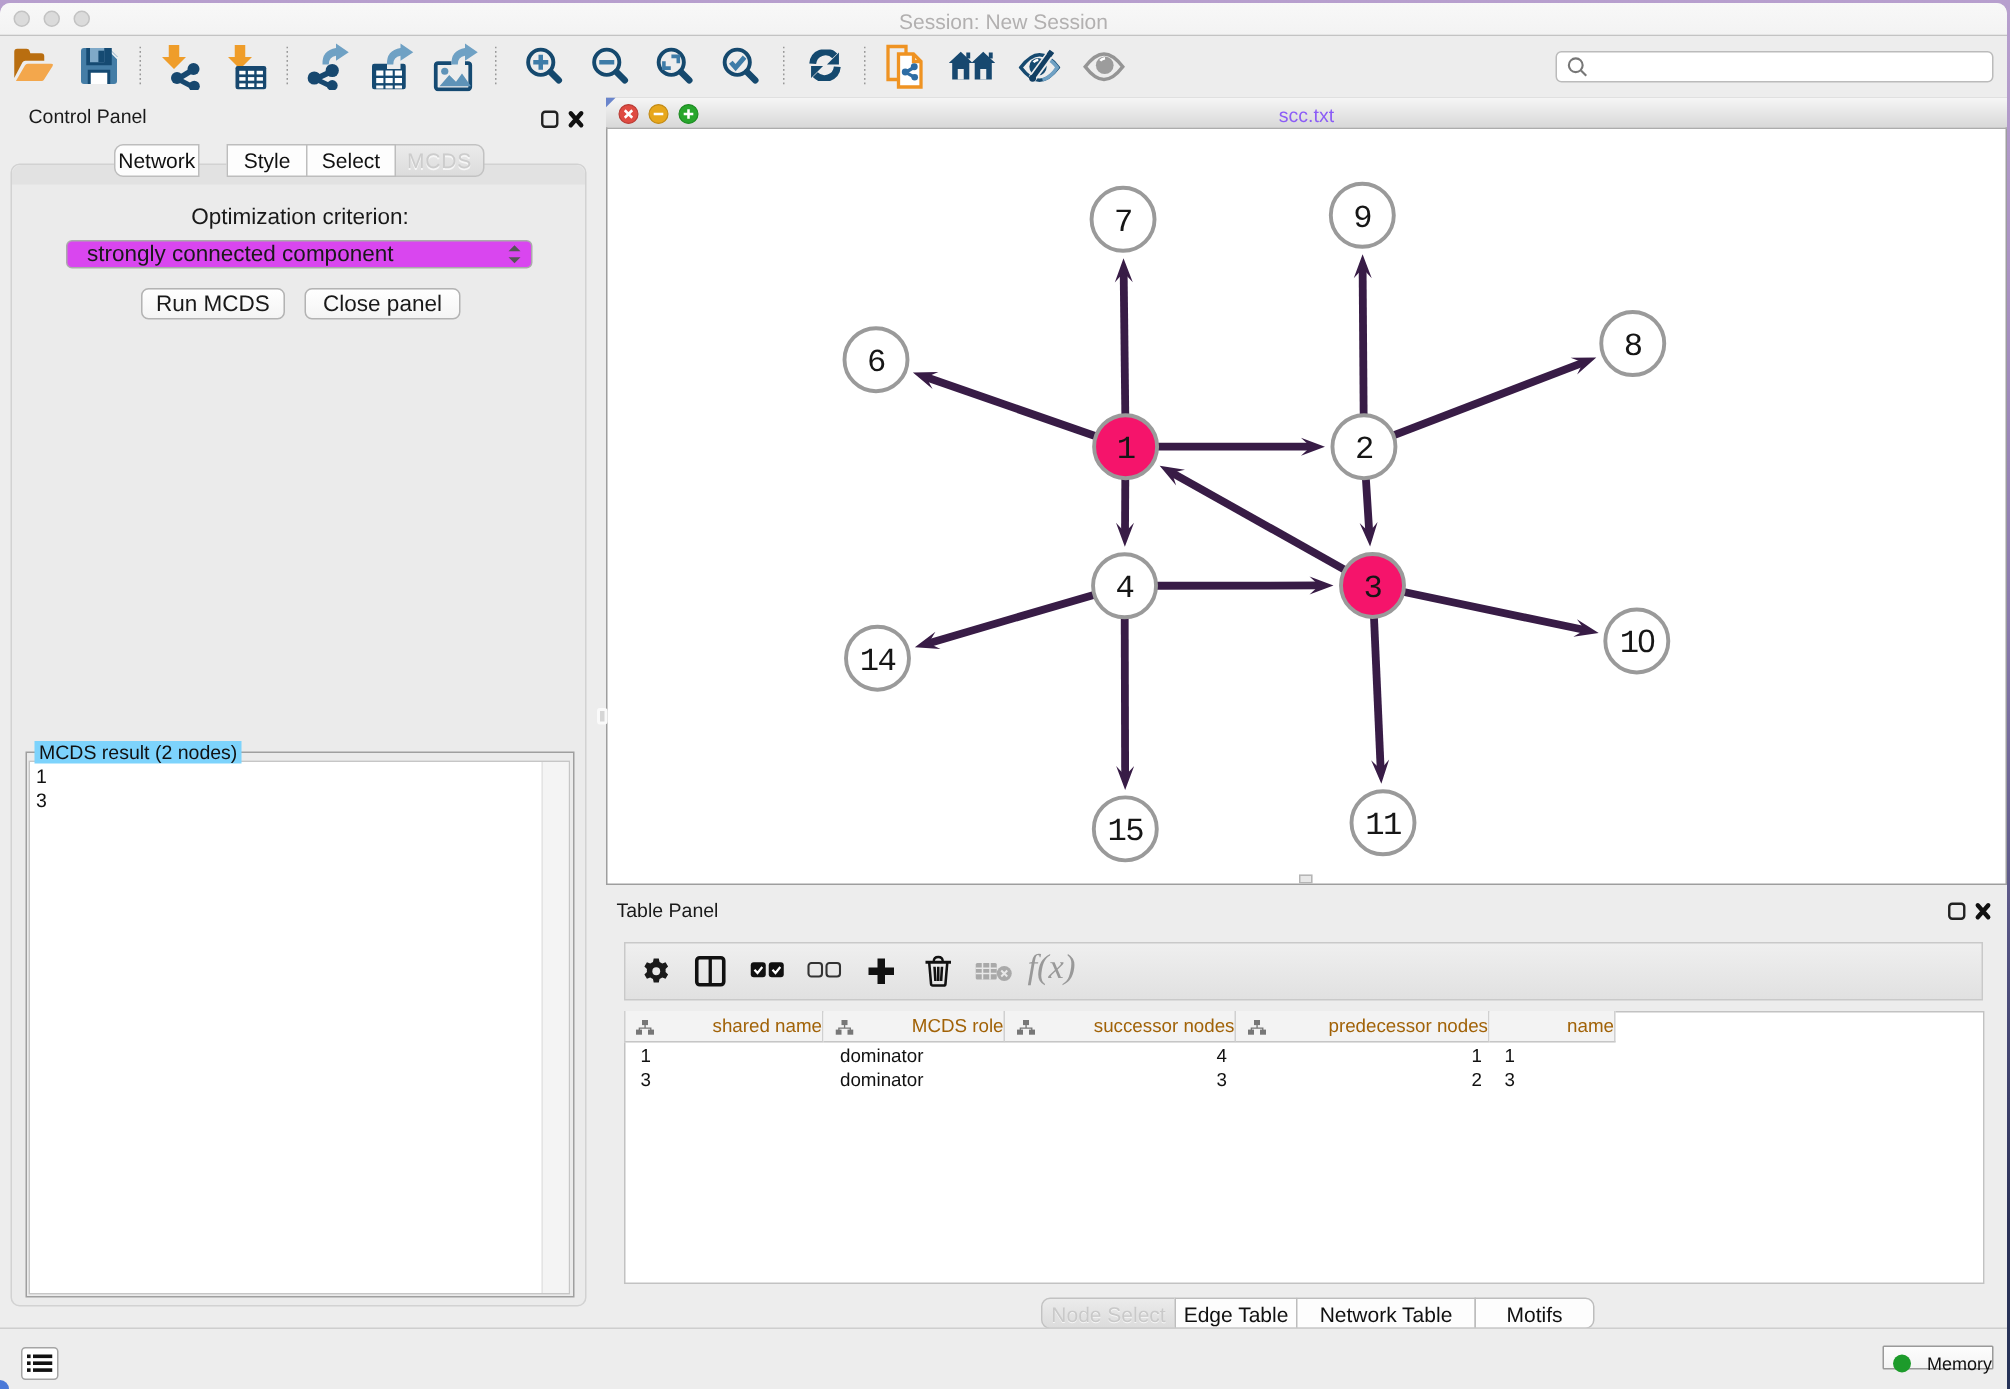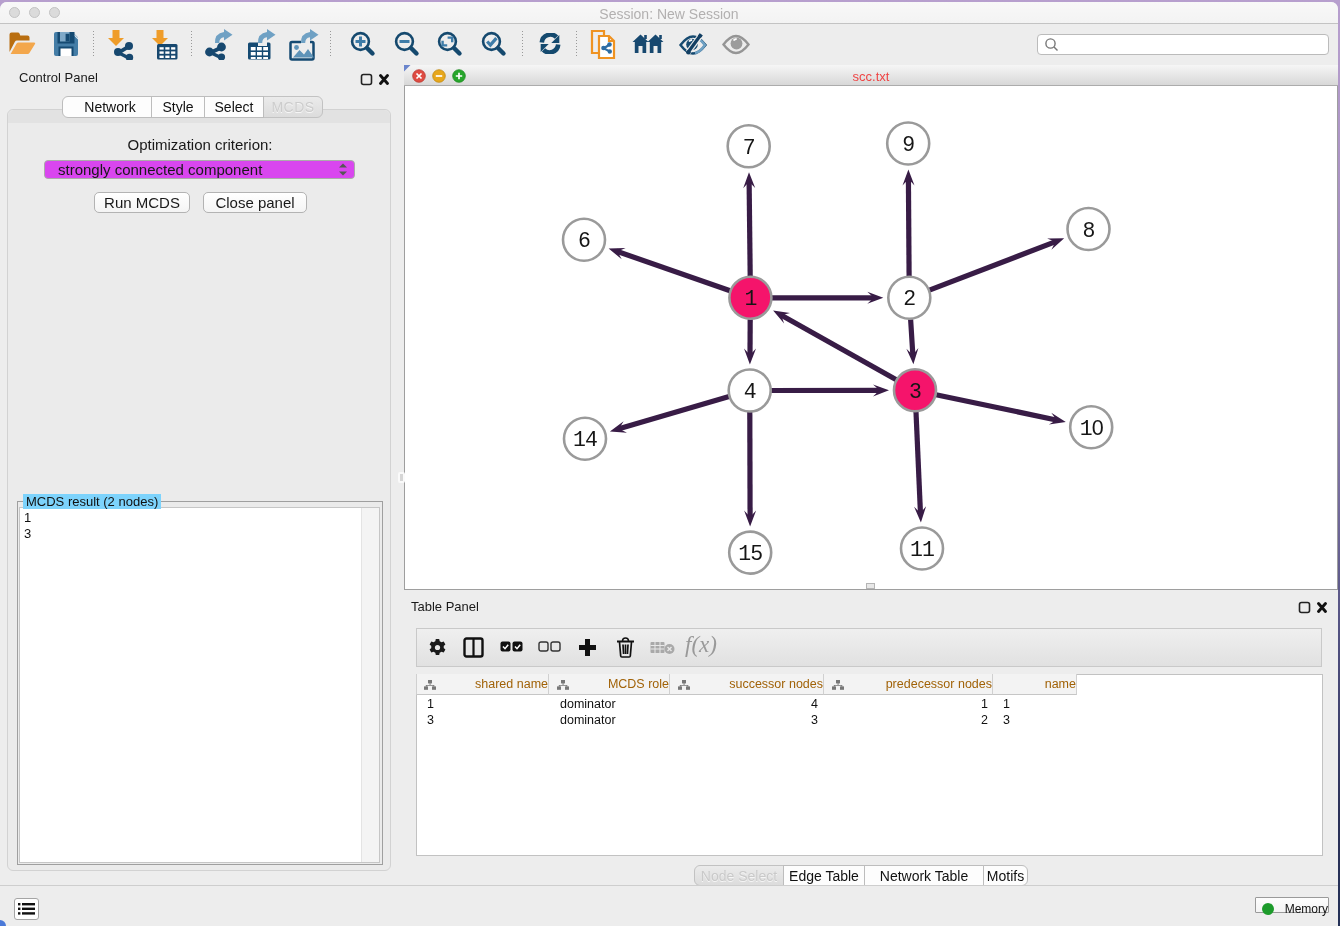--- a/index.html
+++ b/index.html
@@ -16,21 +16,21 @@
 .tabsel{background:linear-gradient(#ebebeb,#dcdcdc);color:#ccc;text-shadow:0 1px 0 #f6f6f6;border-color:#c2c2c2}
 #opt-label{position:absolute;left:0px;top:136px;width:400px;text-align:center;font-size:15px;color:#191919}
 #dropdown{position:absolute;left:44px;top:160px;width:311px;height:19px;background:#d946ef;border:1px solid #ababab;border-radius:4px;font-size:15px;color:#191919;line-height:17px;padding-left:13px}
 .btn{position:absolute;top:192px;height:21px;background:linear-gradient(#fff,#f4f4f4);border:1px solid #b3b3b3;border-radius:5px;font-size:15px;color:#191919;text-align:center;line-height:19px}
 #mcds-box{position:absolute;left:17px;top:501px;width:366px;height:364px;border:1px solid #9f9f9f}
 #mcds-label{position:absolute;left:23px;top:494px;background:#7dd3fc;font-size:13px;color:#111;padding:0 3px}
 #mcds-white{position:absolute;left:19px;top:507px;width:361px;height:356px;background:#fff;border:1px solid #c6c6c6;font-size:13px;color:#111;line-height:16px;padding:2px 0 0 4px}
 #mcds-scroll{position:absolute;left:361px;top:508px;width:18px;height:354px;background:#f4f4f4;border-left:1px solid #e4e4e4}
 #net{position:absolute;left:404px;top:65px;width:934px;height:525px;border:1px solid #9e9e9e;background:#fff}
 #net-tb{position:absolute;left:404px;top:65px;width:934px;height:21px;background:linear-gradient(#f6f6f6,#d8d8d8);border-bottom:1px solid #acacac}
-#net-title{position:absolute;left:404px;top:69px;width:934px;text-align:center;font-size:13px;color:#ef4444}
+#net-title{position:absolute;left:404px;top:69px;width:934px;text-align:center;font-size:13px;color:#8b5cf6}
 #grip{position:absolute;left:866px;top:583px;width:9px;height:6px;background:#e8e8e8;border:1px solid #b5b5b5}
 #lgrip{position:absolute;left:398px;top:472px;width:7px;height:11px;background:#d6d6d6;border:2px solid #fafafa;border-radius:2px}
 #tp-title{position:absolute;left:411px;top:599px;font-size:13px;color:#1a1a1a}
 #tp-toolbar{position:absolute;left:416px;top:628px;width:906px;height:39px;background:linear-gradient(#efefef,#e1e1e1);border:1px solid #c9c9c9}
 #tp-white{position:absolute;left:416px;top:674px;width:907px;height:182px;background:#fff;border:1px solid #c2c2c2}
 .th{position:absolute;top:674px;height:21px;background:#f3f3f3;border-right:1px solid #d0d0d0;border-bottom:1px solid #c6c6c6;font-size:12.5px;color:#a16207;text-align:right;line-height:20px}
 .td{position:absolute;font-size:12.5px;color:#111;height:16px;line-height:16px}
 .btab{position:absolute;top:865px;font-size:14px;text-align:center;border:1px solid #bdbdbd;background:#fdfdfd;color:#111;height:21px;line-height:20px}
 .btabsel{background:linear-gradient(#ebebeb,#dcdcdc);color:#c9c9c9;text-shadow:0 1px 0 #f6f6f6;border-color:#c2c2c2}
 #statusline{position:absolute;left:0;top:885px;width:1338px;height:1px;background:#cecece}
@@ -215,21 +215,21 @@
 </div>
 
 <div id="cp-title">Control Panel</div>
 <svg class="abs" style="left:360px;top:73px" width="30" height="13" viewBox="0 0 30 13">
  <rect x="1.5" y="1.5" width="10" height="10" rx="2" fill="none" stroke="#222" stroke-width="1.6"></rect>
  <path d="M20.5 2.5 l7 8 M27.5 2.5 l-7 8" stroke="#111" stroke-width="2.9" stroke-linecap="round"></path>
 </svg>
 <div id="cp-pane"></div>
 <div id="cp-shade"></div>
 <div class="tab tabsel" style="left:263px;width:60px;border-radius:0 6px 6px 0;letter-spacing:0.5px">MCDS</div>
-<div class="tab" style="left:62px;width:96px;border-radius:6px 0 0 6px">Network</div>
+<div class="tab" style="left:76px;width:57px;border-radius:6px 0 0 6px">Network</div>
 <div class="tab" style="left:151px;width:54px">Style</div>
 <div class="tab" style="left:204px;width:60px">Select</div>
 <div id="opt-label">Optimization criterion:</div>
 <div id="dropdown">strongly connected component
  <svg width="12" height="15" viewBox="0 0 12 15" style="position:absolute;right:5px;top:1px">
   <path d="M2 5.5 L6 1.5 L10 5.5z" fill="#555"></path>
       <path d="M2 9.5 L6 13.5 L10 9.5z" fill="#555"></path>
     </svg>
 </div>
 <div class="btn" style="left:94px;width:96px">Run MCDS</div>
@@ -400,21 +400,21 @@
 <div class="td" style="left:824px;top:696px;width:164px;text-align:right">1</div>
 <div class="td" style="left:1003px;top:696px">1</div>
 <div class="td" style="left:427px;top:712px">3</div>
 <div class="td" style="left:560px;top:712px">dominator</div>
 <div class="td" style="left:670px;top:712px;width:148px;text-align:right">3</div>
 <div class="td" style="left:824px;top:712px;width:164px;text-align:right">2</div>
 <div class="td" style="left:1003px;top:712px">3</div>
 <div class="btab btabsel" style="left:694px;width:90px;border-radius:6px 0 0 6px">Node Select</div>
 <div class="btab" style="left:783px;width:82px">Edge Table</div>
 <div class="btab" style="left:864px;width:120px">Network Table</div>
-<div class="btab" style="left:983px;width:45px;border-radius:0 6px 6px 0">Motifs</div>
+<div class="btab" style="left:983px;width:80px;border-radius:0 6px 6px 0">Motifs</div>
 
 <div id="statusline"></div>
 <div id="listbtn">
     <svg width="17" height="14" viewBox="0 0 17 14" style="position:absolute;left:3px;top:3px">
  <g fill="#111">
         <rect x="0" y="1" width="2.4" height="2.4"></rect>
         <rect x="4" y="1" width="13" height="2.4"></rect>
  <rect x="0" y="5.6" width="2.4" height="2.4"></rect>
         <rect x="4" y="5.6" width="13" height="2.4"></rect>
  <rect x="0" y="10.2" width="2.4" height="2.4"></rect>

